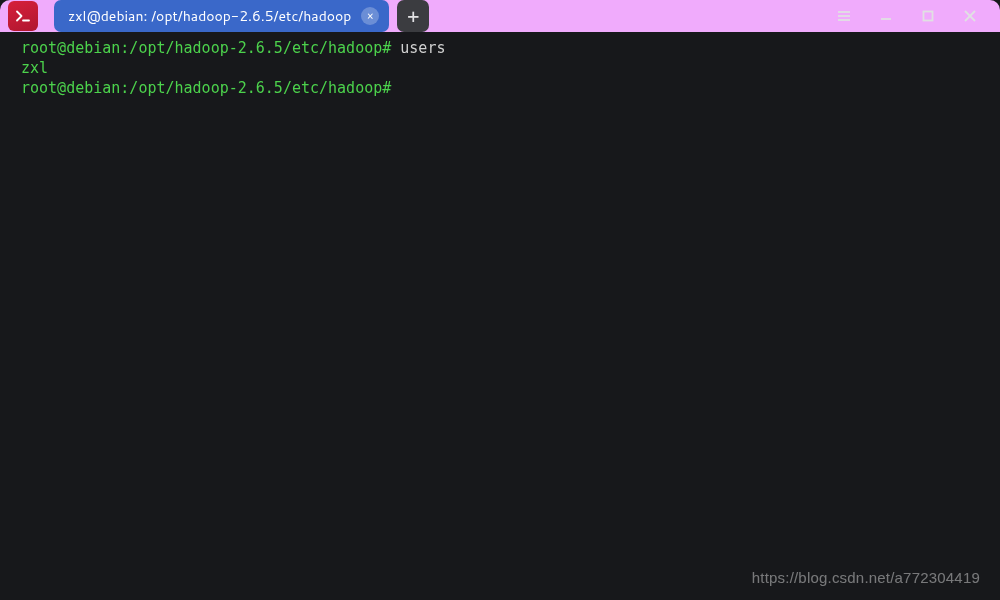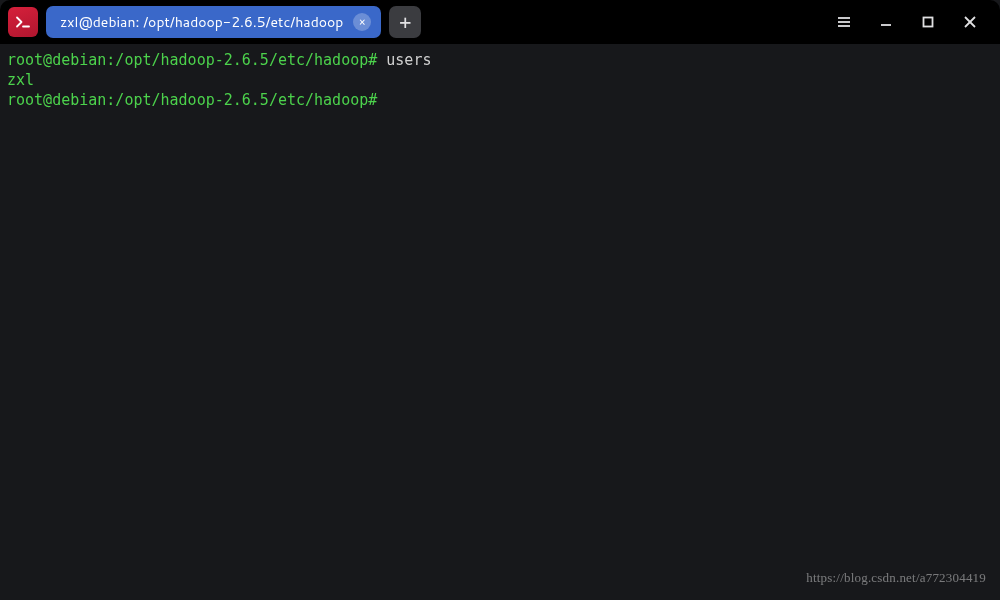--- a/index.html
+++ b/index.html
@@ -4,26 +4,26 @@
   <style>
     * { margin: 0; padding: 0; box-sizing: border-box; }
     body {
       width: 1000px; height: 600px;
       background: #17181b;
       font-family: "DejaVu Sans Mono","Liberation Mono",monospace;
       overflow: hidden;
       position: relative;
     }
     .titlebar {
-      height: 44px;
-      background: #000000;
+      height: 32px;
+      background: #f0abfc;
       display: flex;
       align-items: center;
       padding: 0 8px;
-      gap: 8px;
+      gap: 16px;
       border-radius: 10px 10px 0 0;
     }
     .app-icon {
       width: 30px; height: 30px;
       border-radius: 6px;
       background: linear-gradient(160deg,#d6203b,#b0162f);
       display: flex; align-items: center; justify-content: center;
       flex-shrink: 0;
     }
     .app-icon svg { width: 18px; height: 18px; }
@@ -66,33 +66,33 @@
     .spacer { flex: 1; }
     .winbtns { display: flex; gap: 18px; padding: 0 10px 0 6px; }
     .winbtn {
       width: 24px; height: 24px;
       display: flex; align-items: center; justify-content: center;
       color: #e0e0e2;
       cursor: pointer;
     }
     .winbtn svg { width: 16px; height: 16px; stroke: currentColor; fill: none; stroke-width: 1.8; }
     .term {
-      padding: 6px 7px;
+      padding: 6px 21px;
       font-size: 15px;
       line-height: 20px;
       white-space: pre;
       color: #d0d0d0;
     }
     .prompt { color: #4cd24c; }
     .cmd { color: #d0d0d0; }
     .watermark {
       position: absolute;
-      right: 14px; bottom: 14px;
-      font-family: Liberation Serif, serif;
-      font-size: 13px;
+      right: 20px; bottom: 14px;
+      font-family: Liberation Sans, sans-serif;
+      font-size: 15px;
       color: rgba(255,255,255,0.42);
       letter-spacing: 0.2px;
     }
   </style>
 </head>
 <body>
 
 <div class="titlebar">
   <div class="app-icon">
     <svg viewBox="0 0 24 24">

